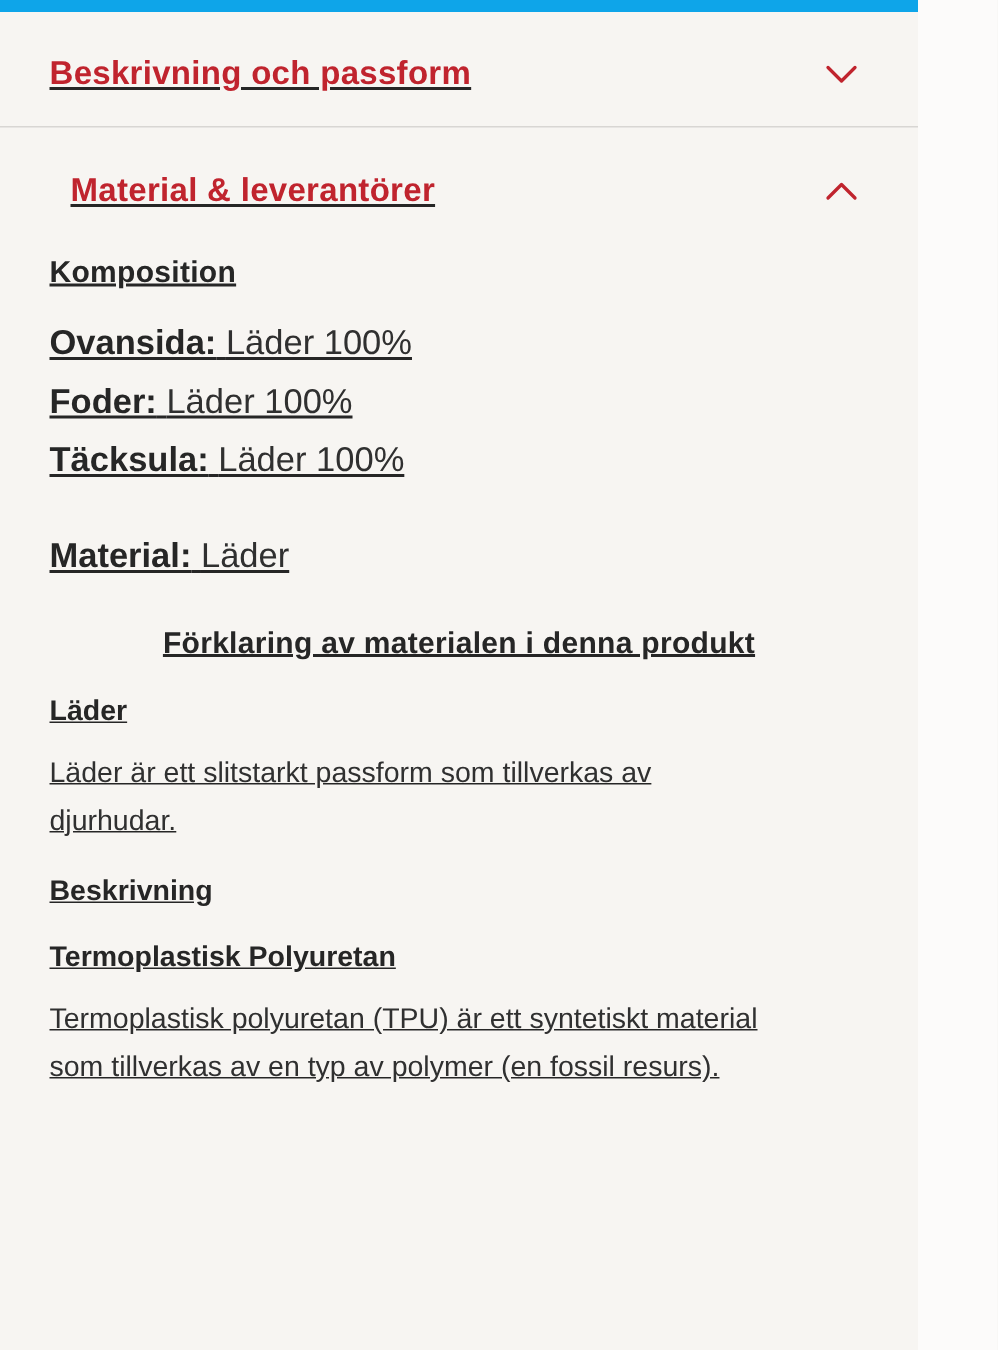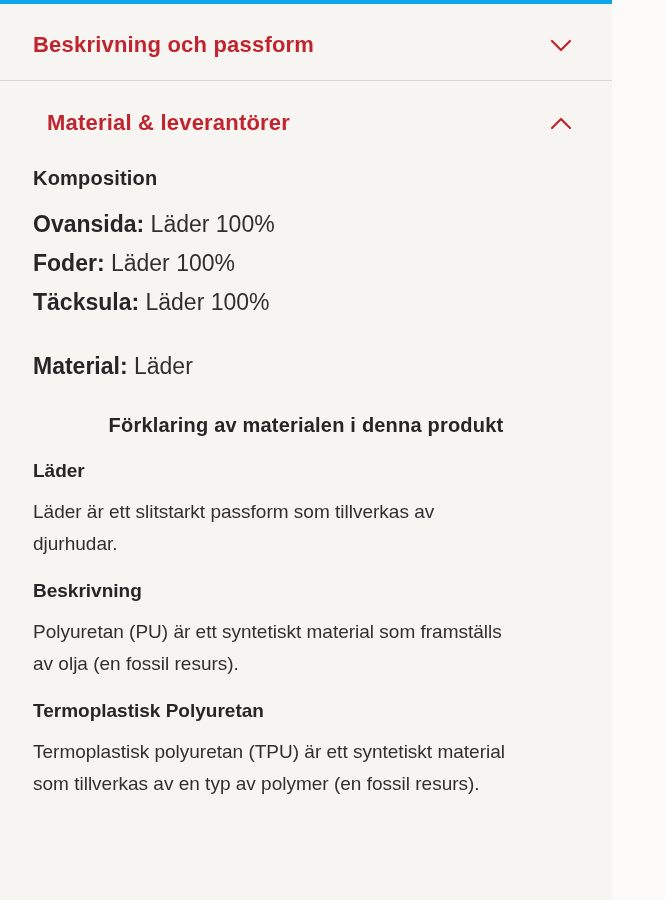--- a/index.html
+++ b/index.html
@@ -10,21 +10,22 @@
     color: #262626;
     overflow: hidden;
   }
   .page {
     width: 665px; height: 900px;
     display: flex;
   }
   .content {
     width: 612px; height: 900px;
     background: #f7f5f2;
-    border-top: 4px solid #0ea5e9;
+    border-top: 8px solid #0ea5e9;
+    text-decoration: underline;
   }
   .right-gutter {
     width: 53px; height: 900px;
     background: #fcfbfa;
   }
   
   .acc-header {
     display: flex;
     align-items: center;
     justify-content: space-between;
@@ -128,21 +129,20 @@
         <strong>Material:</strong>
         <span>Läder</span>
       </p>
 
       <h2 class="h2 h2-explain">Förklaring av materialen i denna produkt</h2>
 
       <h3 class="h3">Läder</h3>
       <p class="body-text">Läder är ett slitstarkt passform som tillverkas av djurhudar.</p>
 
       <h3 class="h3">Beskrivning</h3>
-      <p class="body-text">Polyuretan (PU) är ett syntetiskt material som framställs av olja (en fossil resurs).</p>
 
       <h3 class="h3">Termoplastisk Polyuretan</h3>
       <p class="body-text">Termoplastisk polyuretan (TPU) är ett syntetiskt material som tillverkas av en typ av polymer (en fossil resurs).</p>
 
     </div>
   </div>
 
   <div class="right-gutter"></div>
 </div>
 

